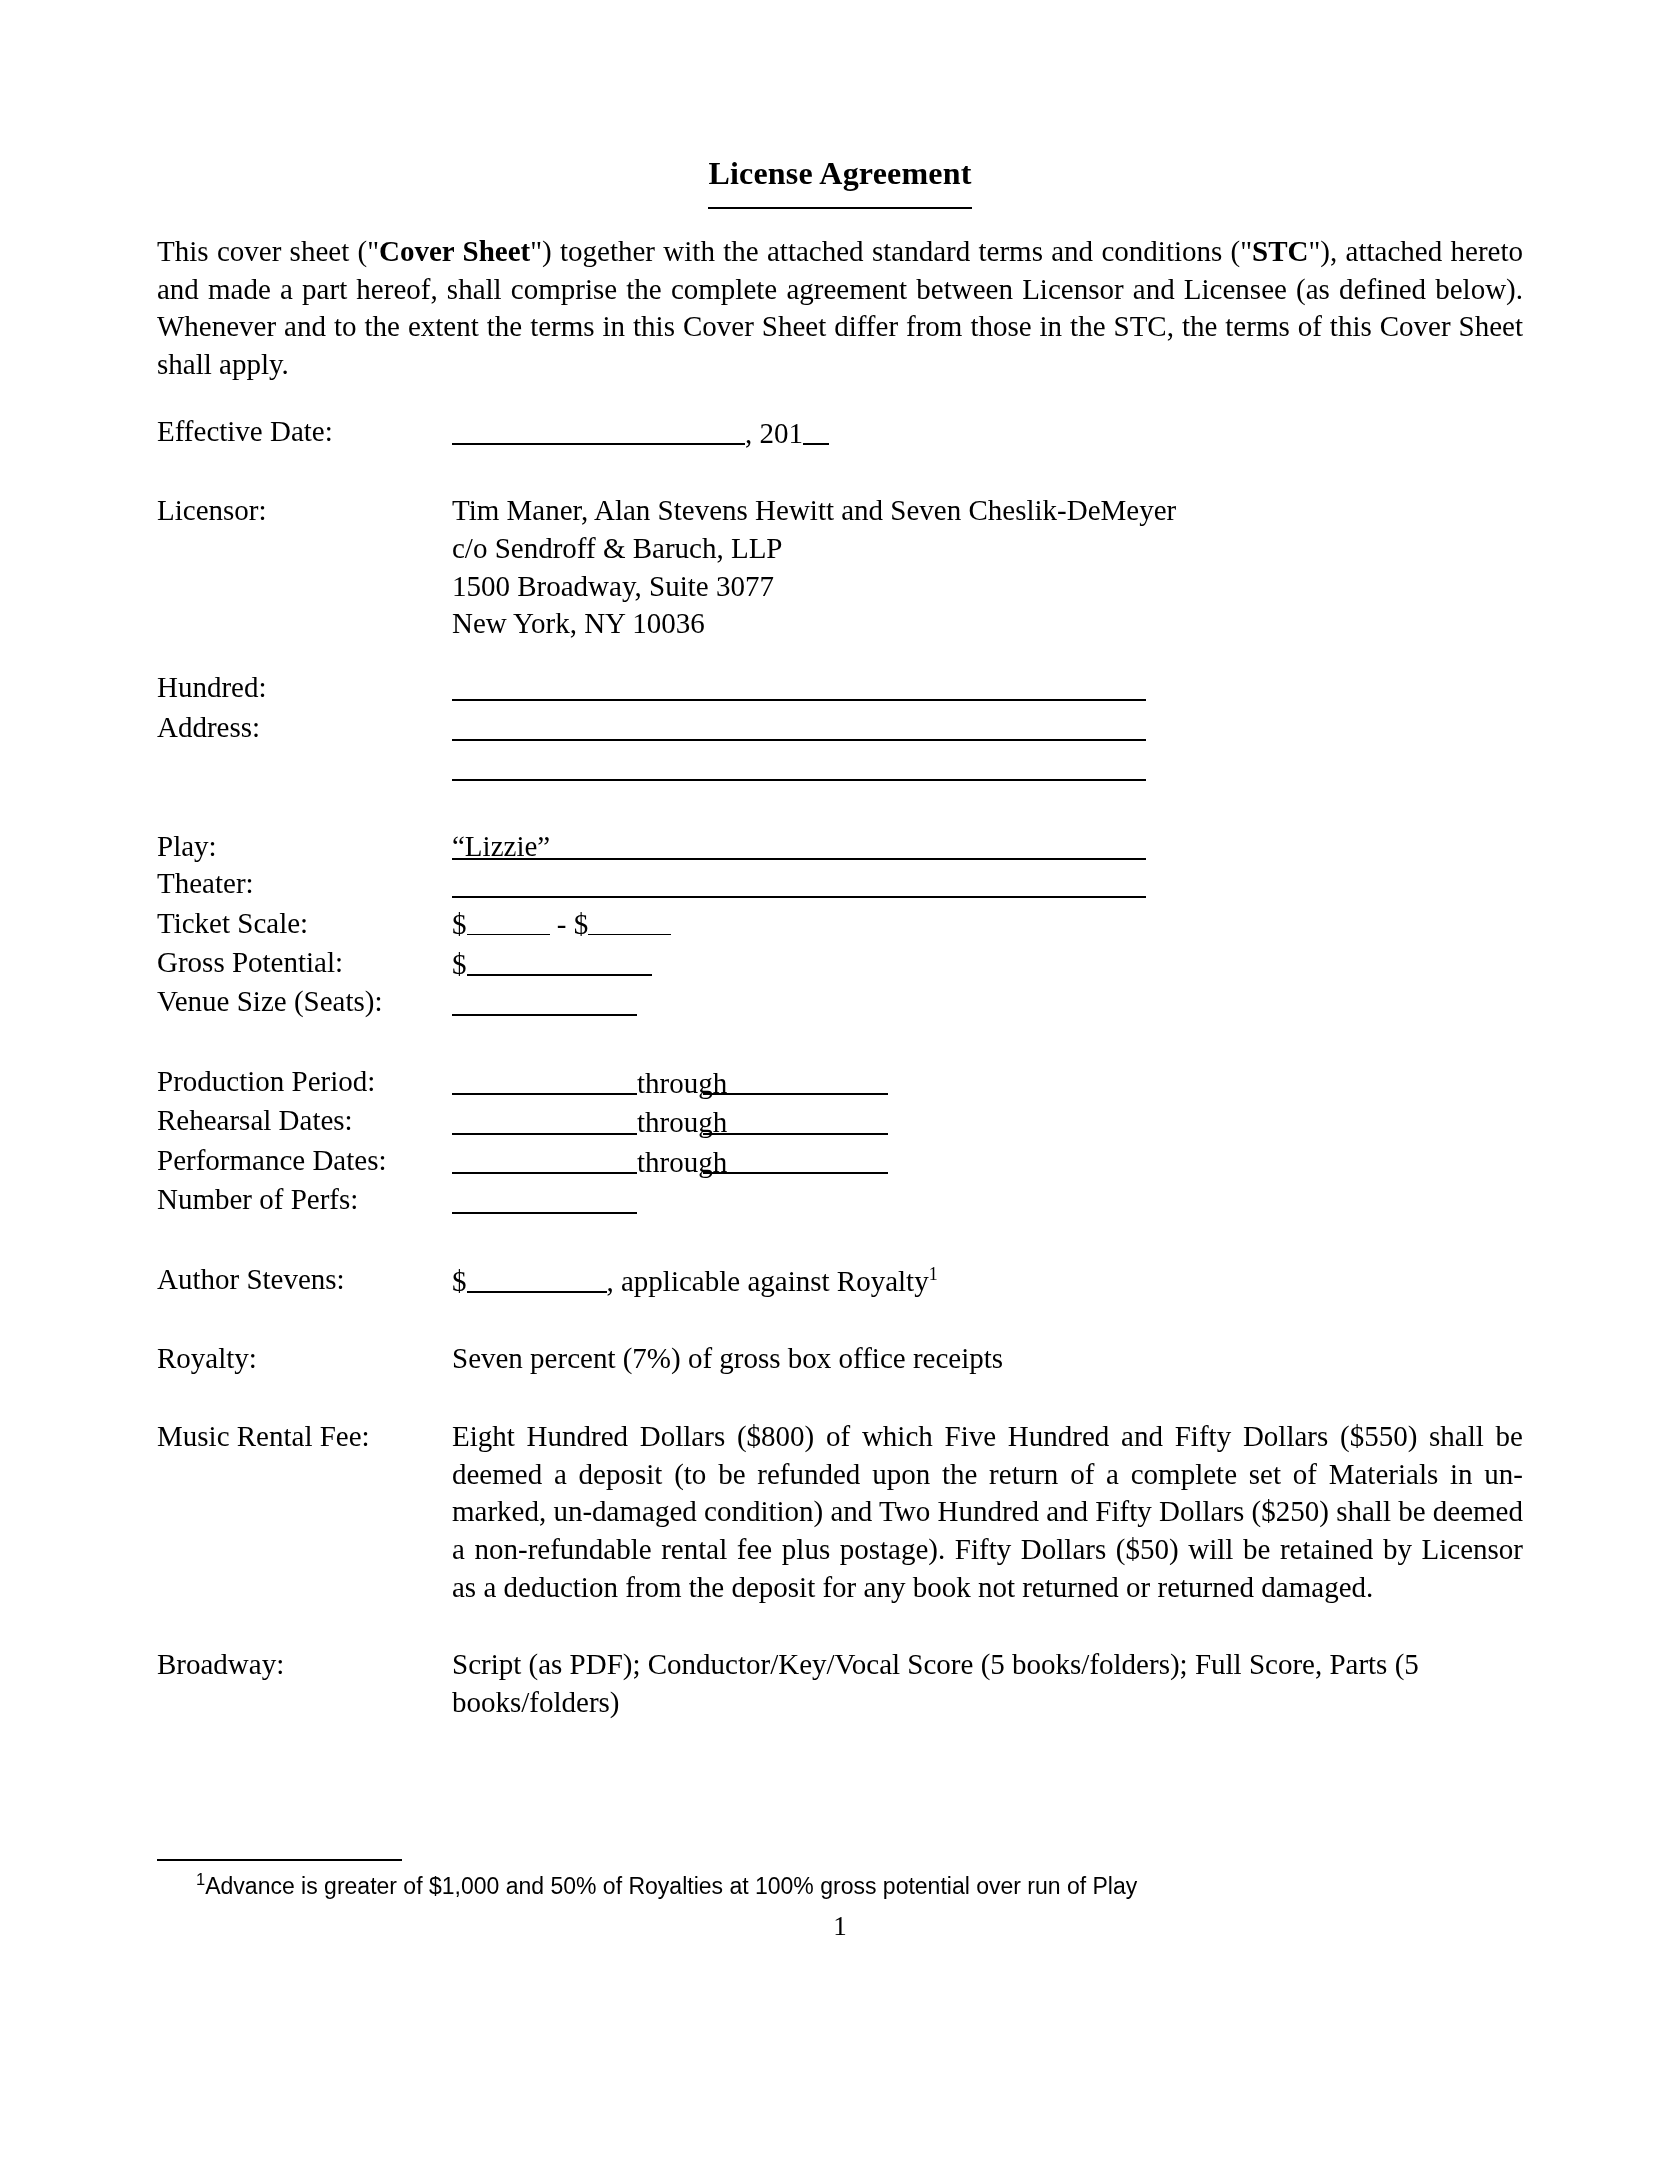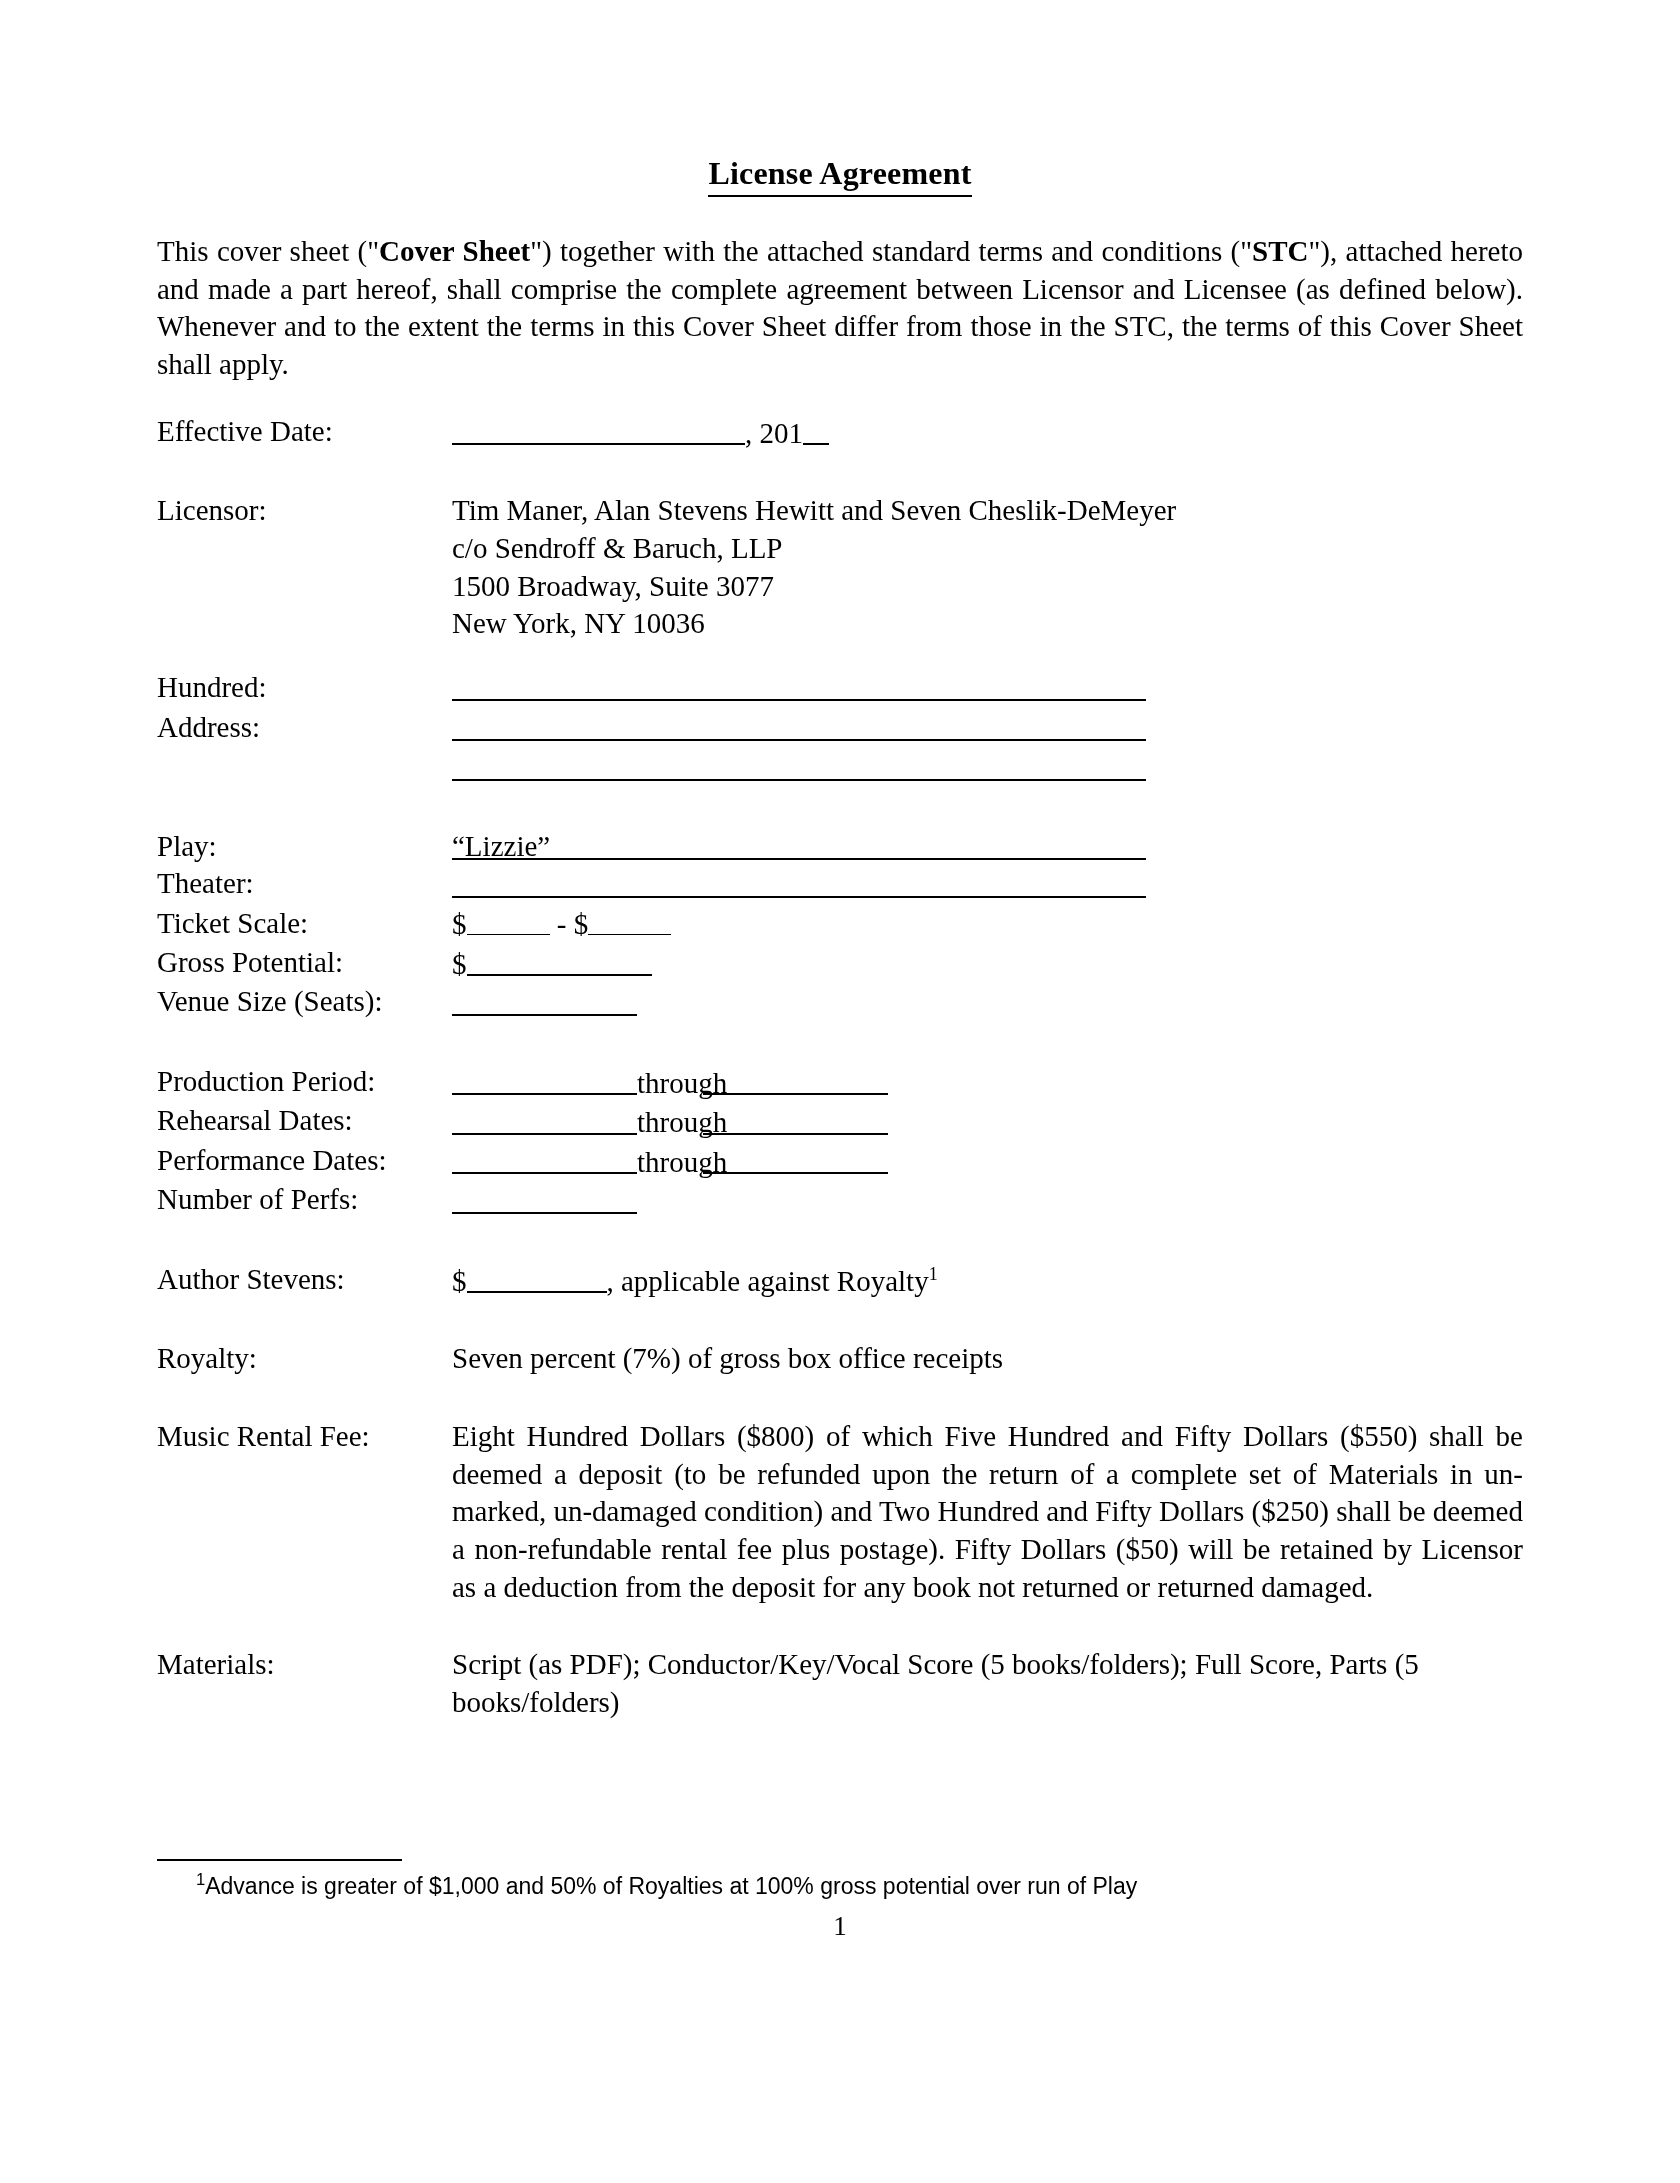--- a/index.html
+++ b/index.html
@@ -34,21 +34,21 @@
   .doc-title {
     text-align: center;
     font-size: 32px;
     font-weight: bold;
     letter-spacing: 0.2px;
     margin-top: 157px;
     line-height: 1.0;
   }
   .doc-title span {
     border-bottom: 2.6px solid #000;
-    padding-bottom: 4px;
+    padding-bottom: 16px;
     font-family: Liberation Serif, serif;
   }
 
   
   .intro {
     margin-top: 44px;
     font-size: 29px;
     line-height: 1.30;
     text-align: justify;
     text-justify: inter-word;
@@ -260,21 +260,21 @@
       <div class="gap-l"></div>
 
       <div class="row">
         <div class="label">Music Rental Fee:</div>
         <div class="value just">Eight Hundred Dollars ($800) of which Five Hundred and Fifty Dollars ($550) shall be deemed a deposit (to be refunded upon the return of a complete set of Materials in un-marked, un-damaged condition) and Two Hundred and Fifty Dollars ($250) shall be deemed a non-refundable rental fee plus postage). Fifty Dollars ($50) will be retained by Licensor as a deduction from the deposit for any book not returned or returned damaged.</div>
       </div>
 
       <div class="gap-l"></div>
 
       <div class="row">
-        <div class="label">Materials:</div>
+        <div class="label">Broadway:</div>
         <div class="value">Script (as PDF); Conductor/Key/Vocal Score (5 books/folders); Full Score, Parts (5 books/folders)</div>
       </div>
 
       <div class="gap-l"></div>
 
 
     </div>
   </div>
 
   <div class="footnote-sep"></div>

